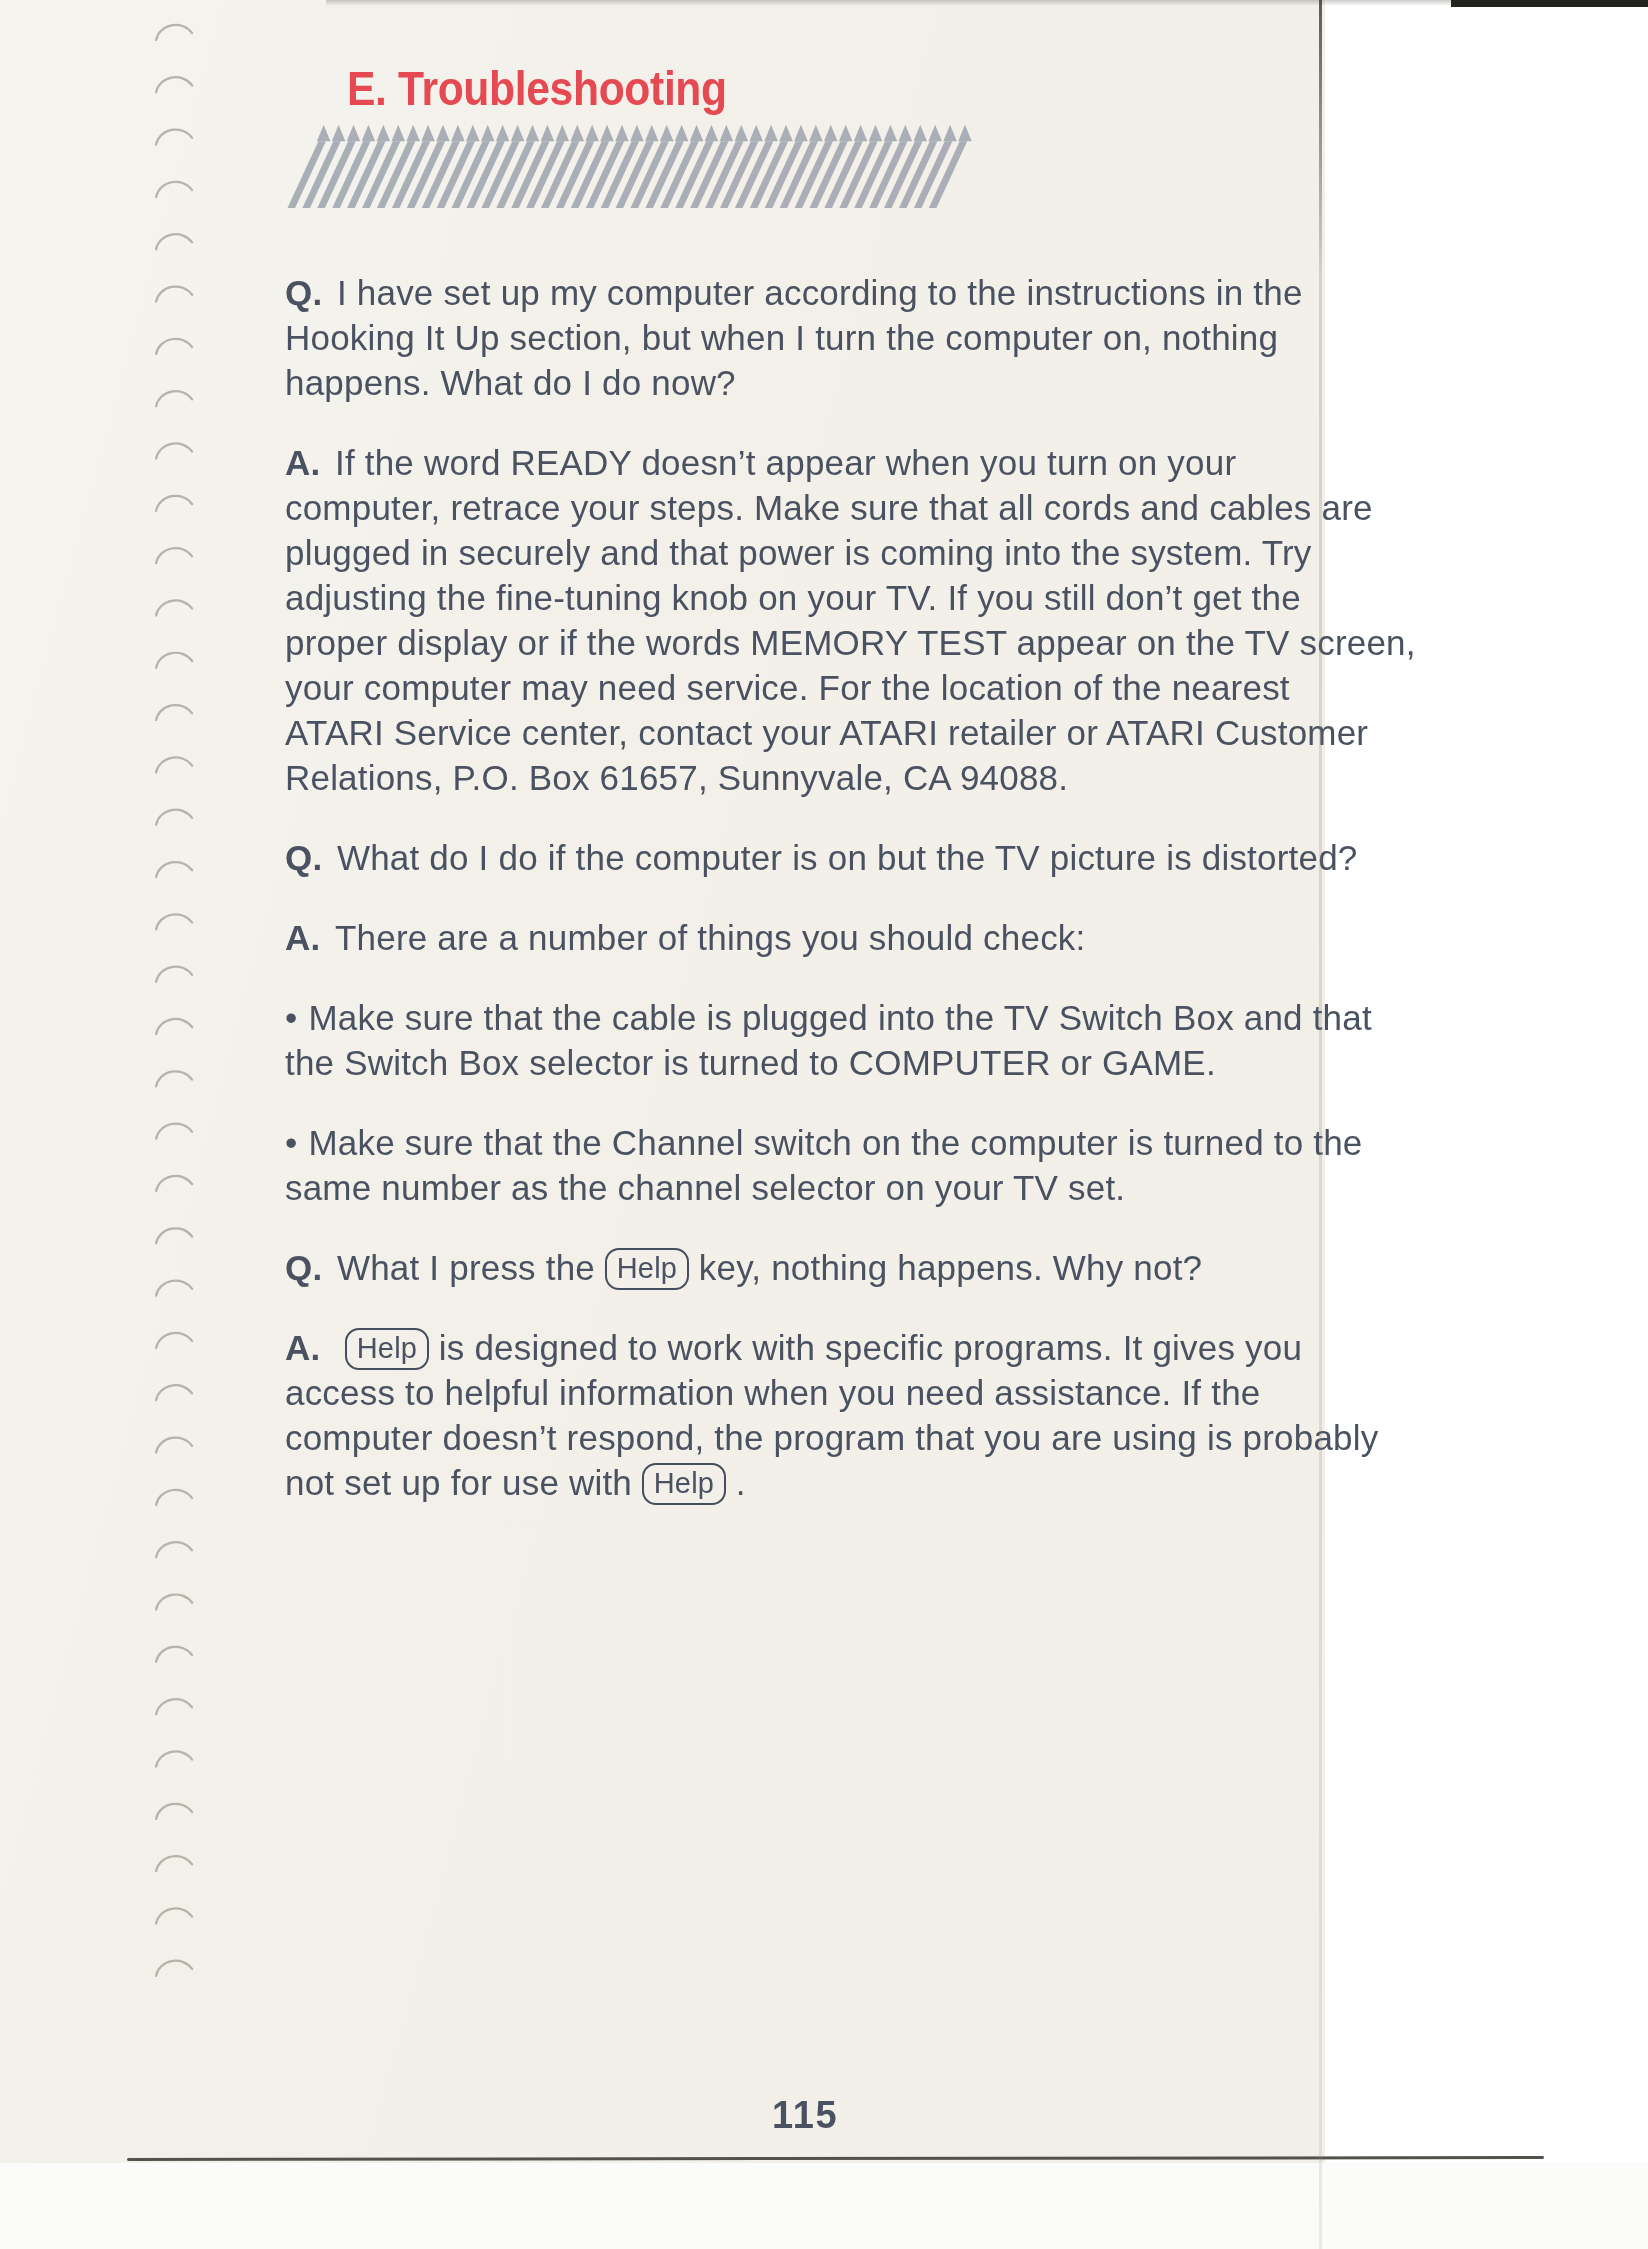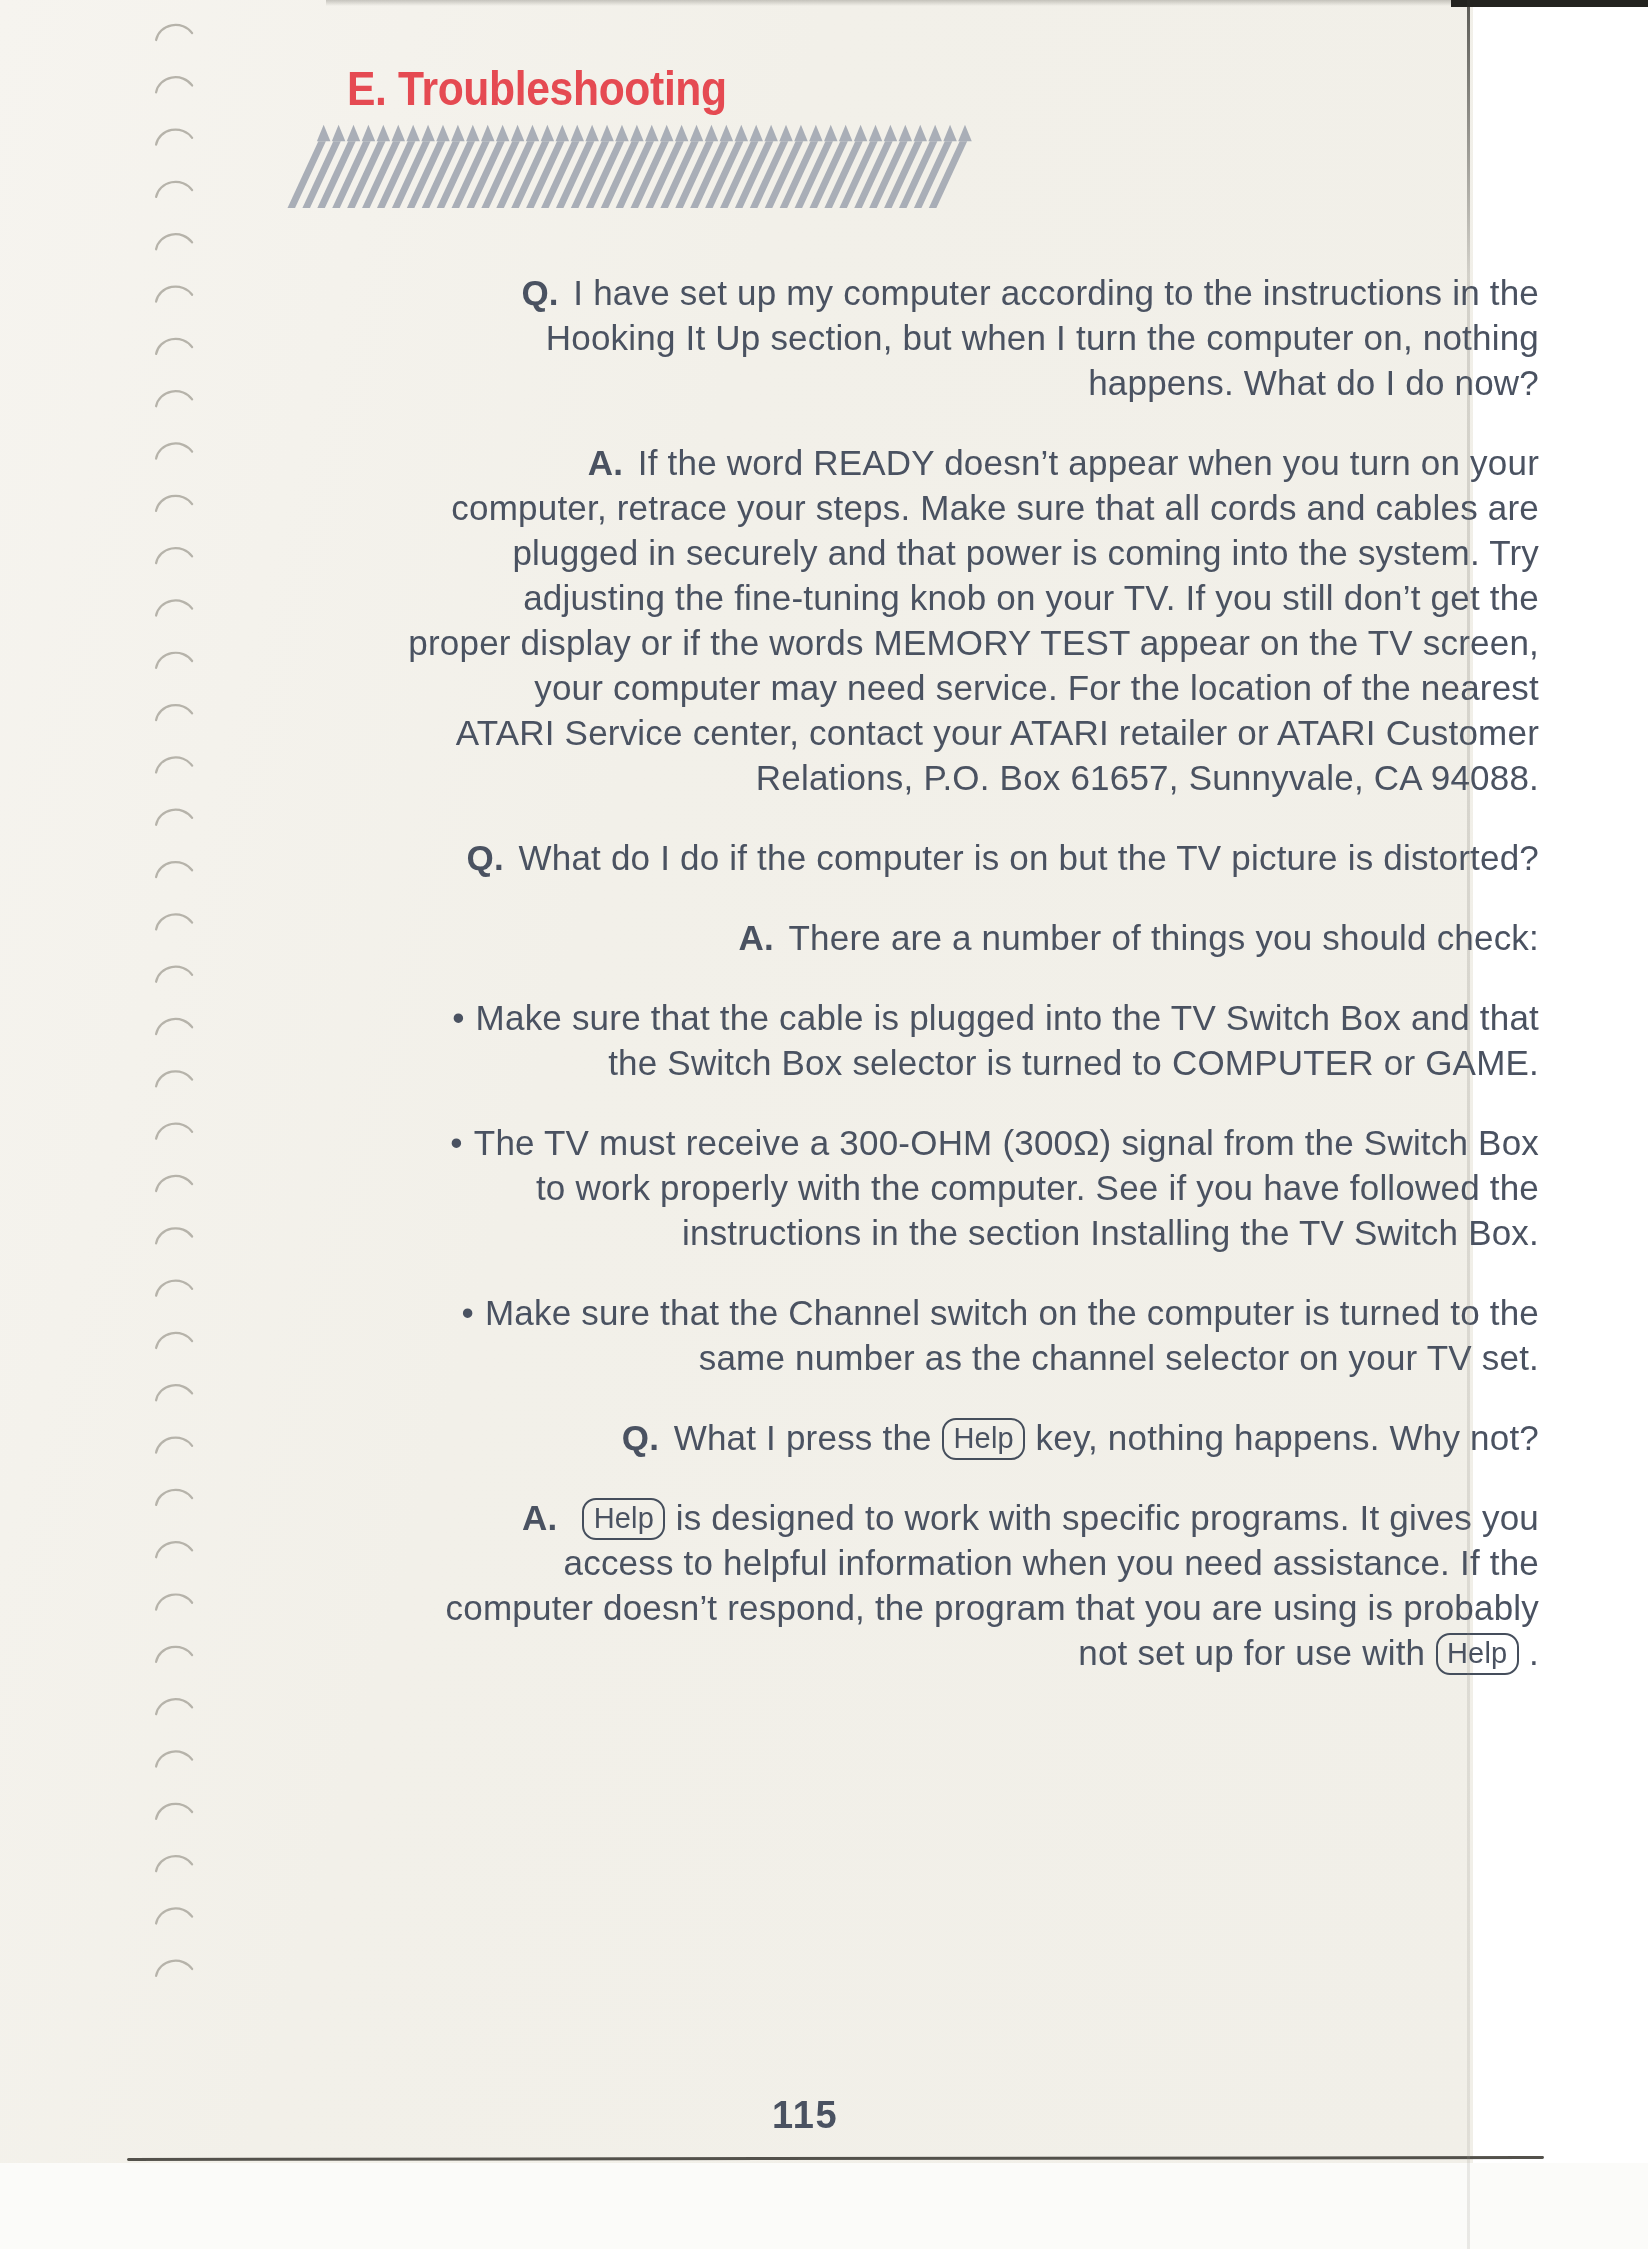--- a/index.html
+++ b/index.html
@@ -2,23 +2,22 @@
 <html style="font-size:13.7px"><head>
 <meta charset="utf-8">
 <style>
   html,body{margin:0;padding:0;}
   body{
     width:1649px;height:2250px;position:relative;overflow:hidden;
     font-family:"Liberation Sans", sans-serif;
     background:#ffffff;
   }
   .page{
-    position:absolute;left:0;top:0;width:1473px;height:2250px;
+    position:absolute;left:0;top:0;width:1325px;height:2250px;
     background:linear-gradient(105deg,#f6f4ef 0%,#f2f0e9 40%,#f1efe8 100%);
-    text-align:right;
   }
   .title{
     position:absolute;left:347px;top:60px;
     font-size:49px;font-weight:bold;letter-spacing:-0.4px;
     transform:scaleX(0.87);transform-origin:left top;
     white-space:nowrap;
   }
   .banner{position:absolute;left:287px;top:124px;}
   .holes{position:absolute;left:0;top:0;pointer-events:none;}
   .content{
@@ -213,23 +212,20 @@
 ATARI Service center, contact your ATARI retailer or ATARI Customer
 Relations, P.O. Box 61657, Sunnyvale, CA 94088.</span></p>
 
     <p><span class="lbl">Q.</span><span class="txt">What do I do if the computer is on but the TV picture is distorted?</span></p>
 
     <p><span class="lbl">A.</span><span class="txt">There are a number of things you should check:</span></p>
 
     <p><span class="blt">•</span><span class="txt">Make sure that the cable is plugged into the TV Switch Box and that
 the Switch Box selector is turned to COMPUTER or GAME.</span></p>
 
-    <p><span class="blt">•</span><span class="txt">The TV must receive a 300-OHM (300Ω) signal from the Switch Box
-to work properly with the computer. See if you have followed the
-instructions in the section Installing the TV Switch Box.</span></p>
 
     <p><span class="blt">•</span><span class="txt">Make sure that the Channel switch on the computer is turned to the
 same number as the channel selector on your TV set.</span></p>
 
 
     <p><span class="lbl">Q.</span><span class="txt">What I press the</span><span class="key">Help</span><span class="txt">key, nothing happens. Why not?</span></p>
 
     <p><span class="lbl">A.</span><span class="key">Help</span><span class="txt">is designed to work with specific programs. It gives you
 access to helpful information when you need assistance. If the
 computer doesn’t respond, the program that you are using is probably

